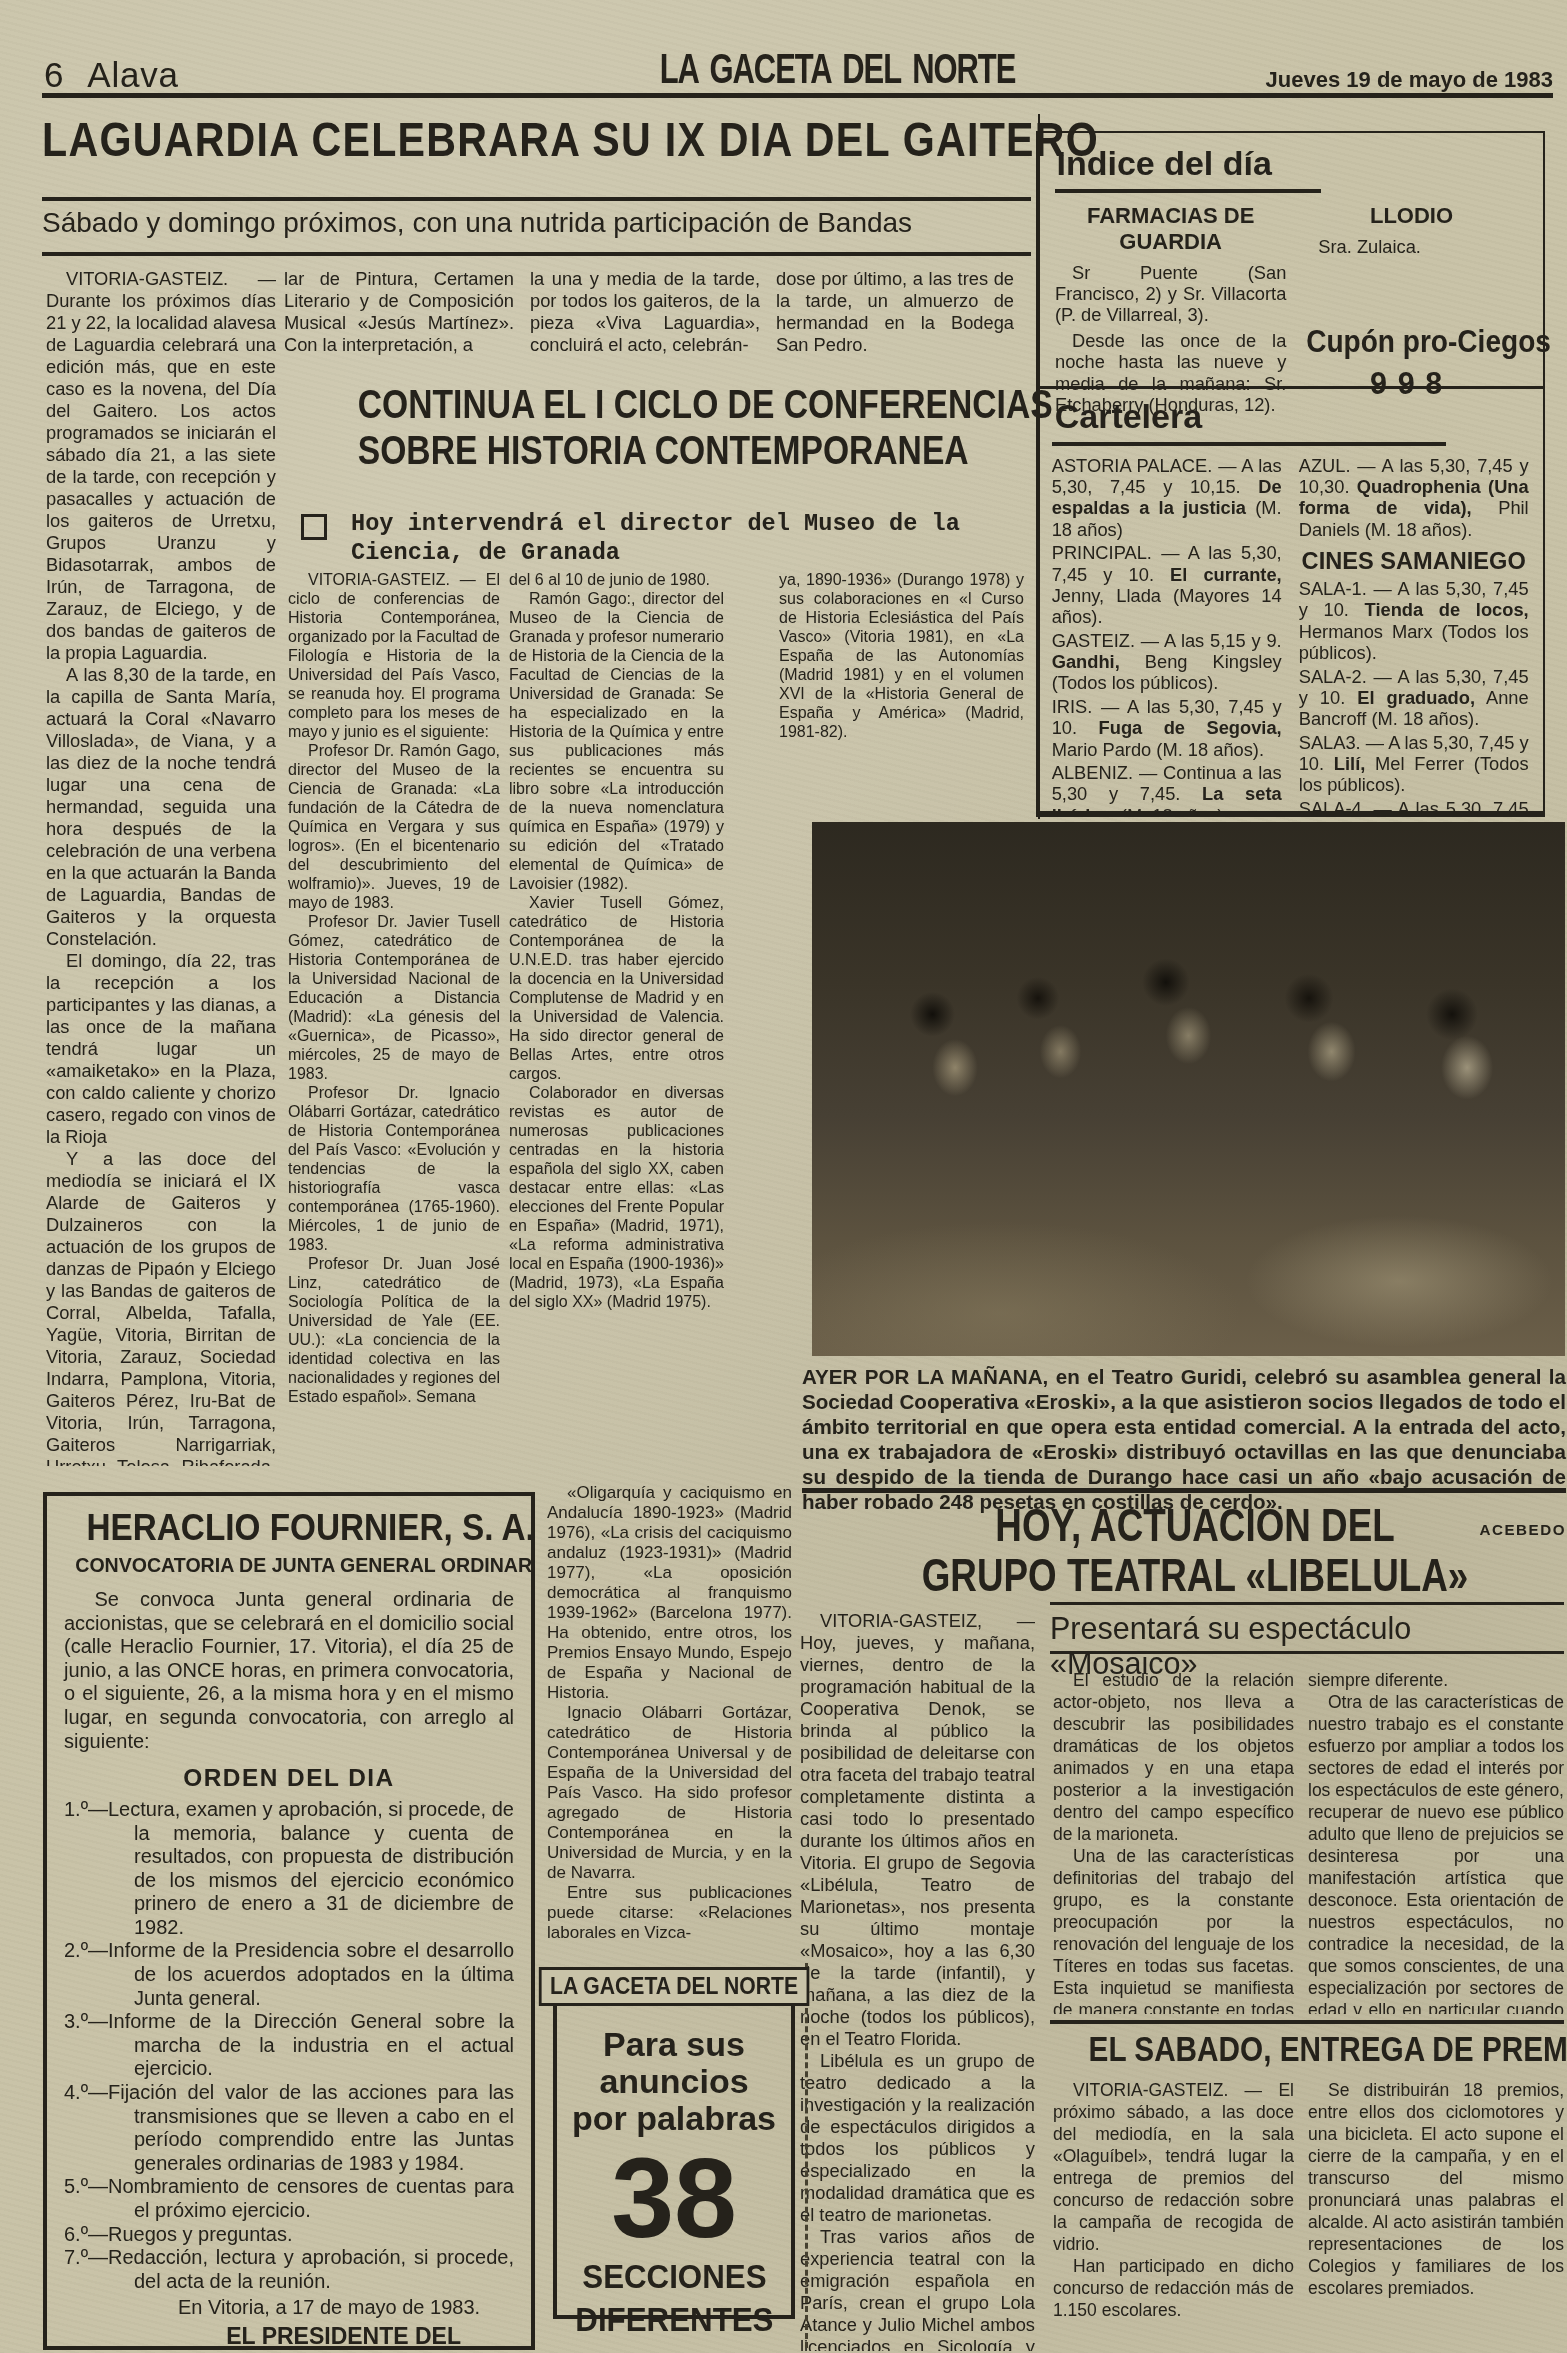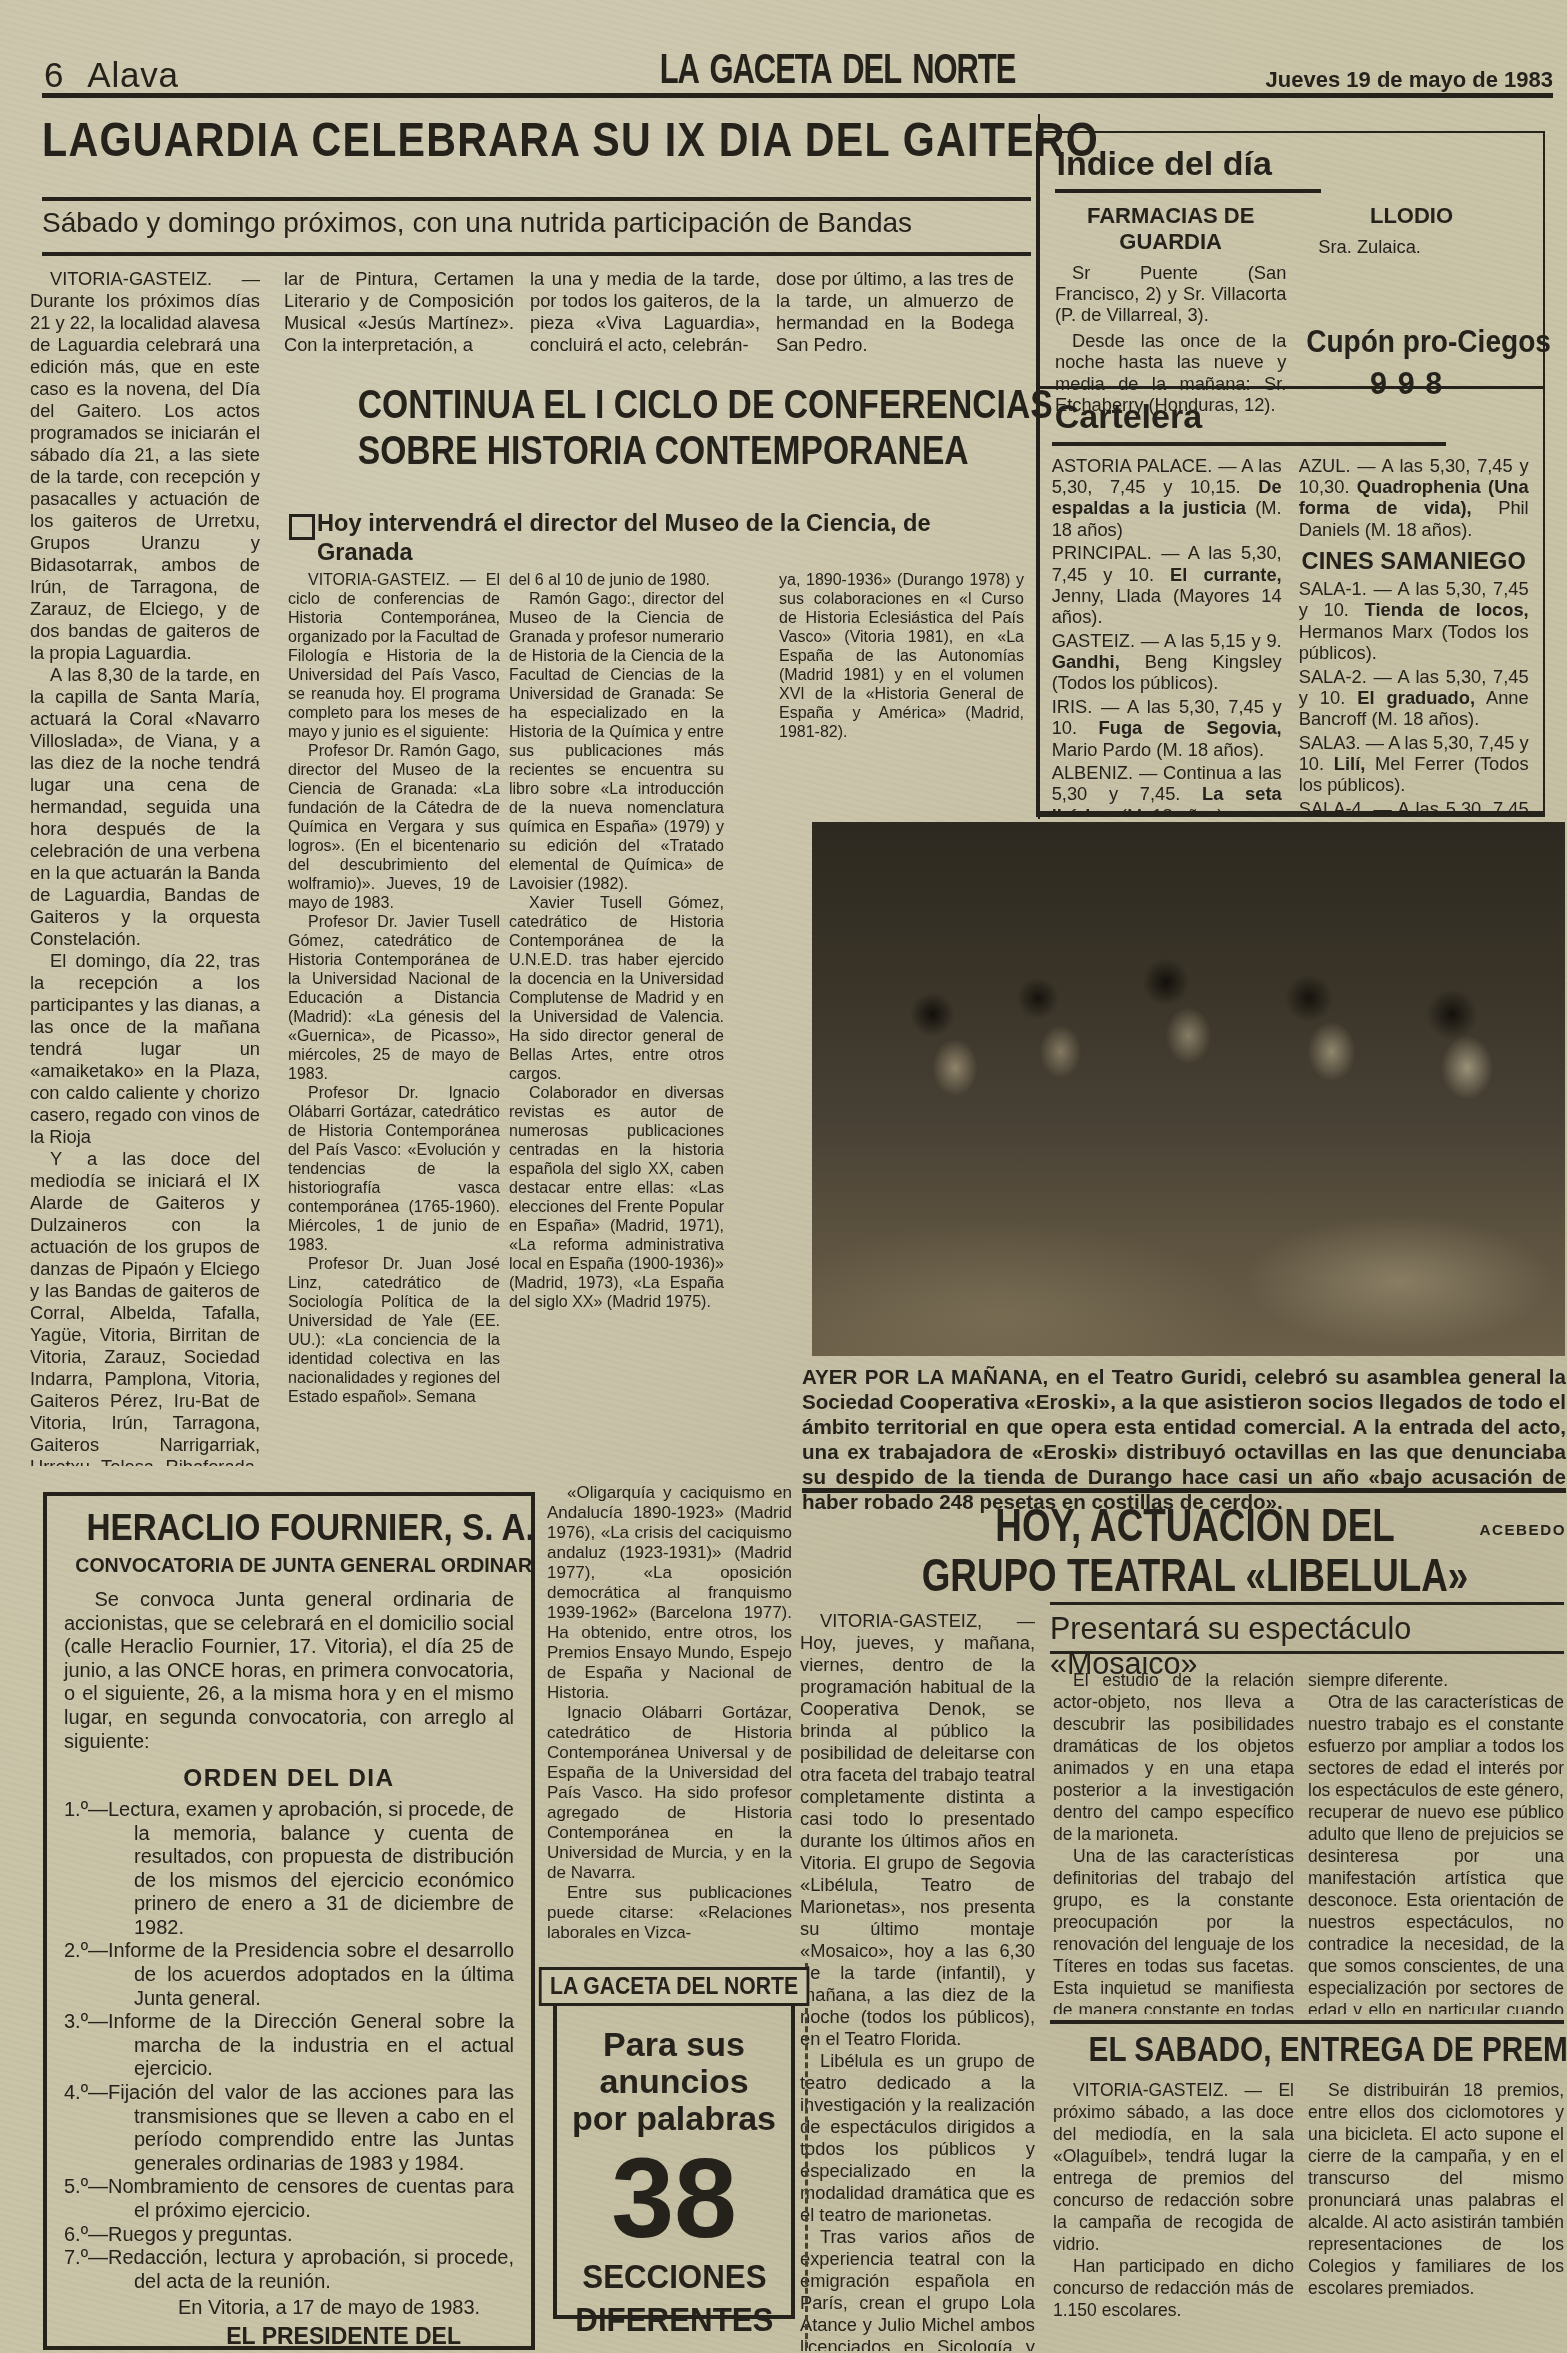--- a/index.html
+++ b/index.html
@@ -23,29 +23,29 @@
   .folio .sec{margin-left:23px;}
   .masthead{left:617px;top:44px;width:305px;text-align:center;font-size:43px;font-weight:bold;
     letter-spacing:-1.5px;word-spacing:6.1px;transform:scaleX(.72);transform-origin:center;white-space:nowrap;}
   .issue-date{left:1250px;top:67px;width:303px;text-align:right;font-size:22px;font-weight:bold;}
 
   
   .lead-headline{left:42px;top:111px;width:991px;font-size:49px;font-weight:bold;letter-spacing:1.5px;
     transform:scaleX(.84);transform-origin:left center;white-space:nowrap;}
   .lead-subhead{left:42px;top:207px;width:989px;font-size:28px;}
   .bodytext{font-size:18.3px;line-height:22px;overflow:hidden;}
-  .lead-c1{left:30px;top:268px;width:230px;height:1198px;}
+  .lead-c1{left:46px;top:268px;width:230px;height:1198px;}
   .lead-c2{left:284px;top:268px;width:230px;height:116px;}
   .lead-c3{left:530px;top:268px;width:230px;height:116px;}
   .lead-c4{left:776px;top:268px;width:238px;height:116px;}
 
   
   .conf-headline{left:293px;top:381px;width:720px;text-align:center;font-weight:bold;font-size:41px;line-height:46px;}
   .conf-headline span{transform:scaleX(.82);transform-origin:center;}
-  .conf-kicker{left:289px;top:509px;width:695px;display:flex;gap:2px;}
+  .conf-kicker{left:301px;top:509px;width:695px;display:flex;gap:24px;font-family:Liberation Mono, monospace;}
   .kicker-box{flex:0 0 auto;width:20px;height:20px;border:3px solid #25221b;margin-top:4.6px;}
   .conf-kicker .ktext{font-size:23.6px;font-weight:bold;line-height:29px;}
   .conftext{font-size:16px;line-height:19px;overflow:hidden;}
   .conf-a{left:288px;top:570px;width:212px;height:893px;}
   .conf-b{left:509px;top:570px;width:215px;height:893px;}
   .conf-d{left:779px;top:570px;width:245px;height:248px;}
   .conf-c{left:547px;top:1483px;width:245px;height:466px;font-size:17px;line-height:20px;}
 
   
   .vrule{left:1038px;top:114px;width:2.3px;height:705px;}

